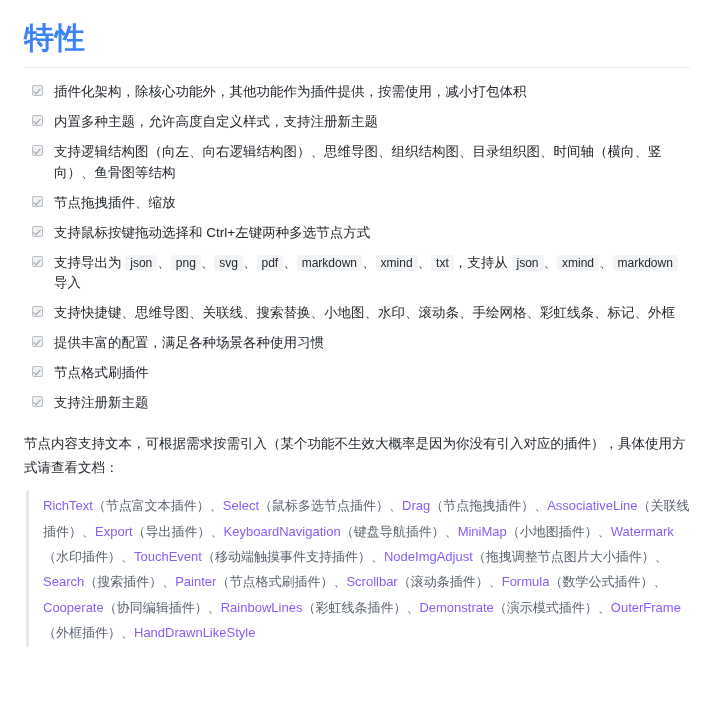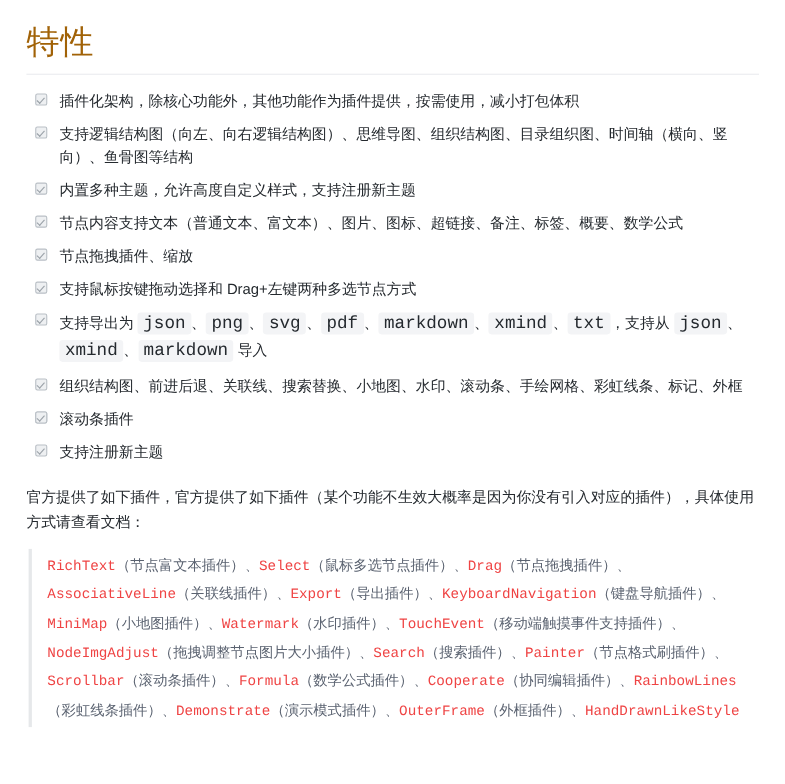--- a/index.html
+++ b/index.html
@@ -14,26 +14,26 @@
     color: #24292e;
     overflow: hidden;
   }
   .page {
     padding: 18px 24px 0 24px;
     box-sizing: border-box;
     width: 714px;
   }
   h1.title {
     font-size: 30px;
-    font-weight: normal;
+    font-weight: bold;
     margin: 0 0 10px 0;
     padding: 0 0 8px 0;
     border-bottom: 1px solid #eaecef;
     letter-spacing: 1px;
-    color: #a16207;
+    color: #3b82f6;
   }
   ul.feature-list {
     list-style: none;
     margin: 14px 0 18px 0;
     padding: 0 0 0 6px;
   }
   ul.feature-list li {
     position: relative;
     padding-left: 24px;
     margin: 0 0 9px 0;
@@ -57,67 +57,67 @@
     position: absolute;
     left: 2px;
     top: 1px;
     width: 3px;
     height: 6px;
     border: solid #9aa1a8;
     border-width: 0 1.5px 1.5px 0;
     transform: rotate(42deg);
   }
   code.inline {
-    font-family: Liberation Mono, monospace;
-    font-size: 16px;
+    font-family: Liberation Sans, sans-serif;
+    font-size: 12px;
     background: #f3f4f6;
     border-radius: 3px;
     padding: 1px 5px;
     color: #24292e;
   }
   p.para {
     font-size: 13.5px;
     line-height: 1.75;
     margin: 14px 0 12px 0;
     color: #24292e;
   }
   .plugin-block {
     border-left: 3px solid #e6e8ea;
     padding: 2px 0 2px 14px;
     margin: 12px 0 16px 2px;
     font-size: 13px;
     line-height: 1.95;
     color: #5a6270;
   }
   .plugin-block .pname {
-    font-family: Liberation Mono, monospace;
-    color: #ef4444;
+    font-family: Liberation Sans, sans-serif;
+    color: #8b5cf6;
   }
 </style>
 </head>
 <body>
 
 <div class="page">
 
   <h1 class="title">特性</h1>
 
   <ul class="feature-list">
     <li><span class="chk"></span><span>插件化架构，除核心功能外，其他功能作为插件提供，按需使用，减小打包体积</span></li>
+    <li><span class="chk"></span><span>内置多种主题，允许高度自定义样式，支持注册新主题</span></li>
     <li><span class="chk"></span><span>支持逻辑结构图（向左、向右逻辑结构图）、思维导图、组织结构图、目录组织图、时间轴（横向、竖向）、鱼骨图等结构</span></li>
-    <li><span class="chk"></span><span>内置多种主题，允许高度自定义样式，支持注册新主题</span></li>
-    <li><span class="chk"></span><span>节点内容支持文本（普通文本、富文本）、图片、图标、超链接、备注、标签、概要、数学公式</span></li>
+    <li><span class="chk"></span></li>
     <li><span class="chk"></span><span>节点拖拽插件、缩放</span></li>
-    <li><span class="chk"></span><span>支持鼠标按键拖动选择和 Drag+左键两种多选节点方式</span></li>
+    <li><span class="chk"></span><span>支持鼠标按键拖动选择和 Ctrl+左键两种多选节点方式</span></li>
     <li>
       <span class="chk"></span>
       <span>支持导出为 </span><code class="inline">json</code><span>、</span><code class="inline">png</code><span>、</span><code class="inline">svg</code><span>、</span><code class="inline">pdf</code><span>、</span><code class="inline">markdown</code><span>、</span><code class="inline">xmind</code><span>、</span><code class="inline">txt</code><span>，支持从 </span><code class="inline">json</code><span>、</span><code class="inline">xmind</code><span>、</span><code class="inline">markdown</code><span> 导入</span>
     </li>
-    <li><span class="chk"></span><span>组织结构图、前进后退、关联线、搜索替换、小地图、水印、滚动条、手绘网格、彩虹线条、标记、外框</span></li>
-    <li><span class="chk"></span></li>
-    <li><span class="chk"></span><span>滚动条插件</span></li>
+    <li><span class="chk"></span><span>支持快捷键、思维导图、关联线、搜索替换、小地图、水印、滚动条、手绘网格、彩虹线条、标记、外框</span></li>
+    <li><span class="chk"></span><span>提供丰富的配置，满足各种场景各种使用习惯</span></li>
+    <li><span class="chk"></span><span>节点格式刷插件</span></li>
     <li><span class="chk"></span><span>支持注册新主题</span></li>
   </ul>
 
-  <p class="para">官方提供了如下插件，官方提供了如下插件（某个功能不生效大概率是因为你没有引入对应的插件），具体使用方式请查看文档：</p>
+  <p class="para">节点内容支持文本，可根据需求按需引入（某个功能不生效大概率是因为你没有引入对应的插件），具体使用方式请查看文档：</p>
 
   <div class="plugin-block"><span class="pname">RichText</span><span>（节点富文本插件）</span><span>、</span><span class="pname">Select</span><span>（鼠标多选节点插件）</span><span>、</span><span class="pname">Drag</span><span>（节点拖拽插件）</span><span>、</span><span class="pname">AssociativeLine</span><span>（关联线插件）</span><span>、</span><span class="pname">Export</span><span>（导出插件）</span><span>、</span><span class="pname">KeyboardNavigation</span><span>（键盘导航插件）</span><span>、</span><span class="pname">MiniMap</span><span>（小地图插件）</span><span>、</span><span class="pname">Watermark</span><span>（水印插件）</span><span>、</span><span class="pname">TouchEvent</span><span>（移动端触摸事件支持插件）</span><span>、</span><span class="pname">NodeImgAdjust</span><span>（拖拽调整节点图片大小插件）</span><span>、</span><span class="pname">Search</span><span>（搜索插件）</span><span>、</span><span class="pname">Painter</span><span>（节点格式刷插件）</span><span>、</span><span class="pname">Scrollbar</span><span>（滚动条插件）</span><span>、</span><span class="pname">Formula</span><span>（数学公式插件）</span><span>、</span><span class="pname">Cooperate</span><span>（协同编辑插件）</span><span>、</span><span class="pname">RainbowLines</span><span>（彩虹线条插件）</span><span>、</span><span class="pname">Demonstrate</span><span>（演示模式插件）</span><span>、</span><span class="pname">OuterFrame</span><span>（外框插件）</span><span>、</span><span class="pname">HandDrawnLikeStyle</span></div>
 
 </div>
 
 </body></html>

